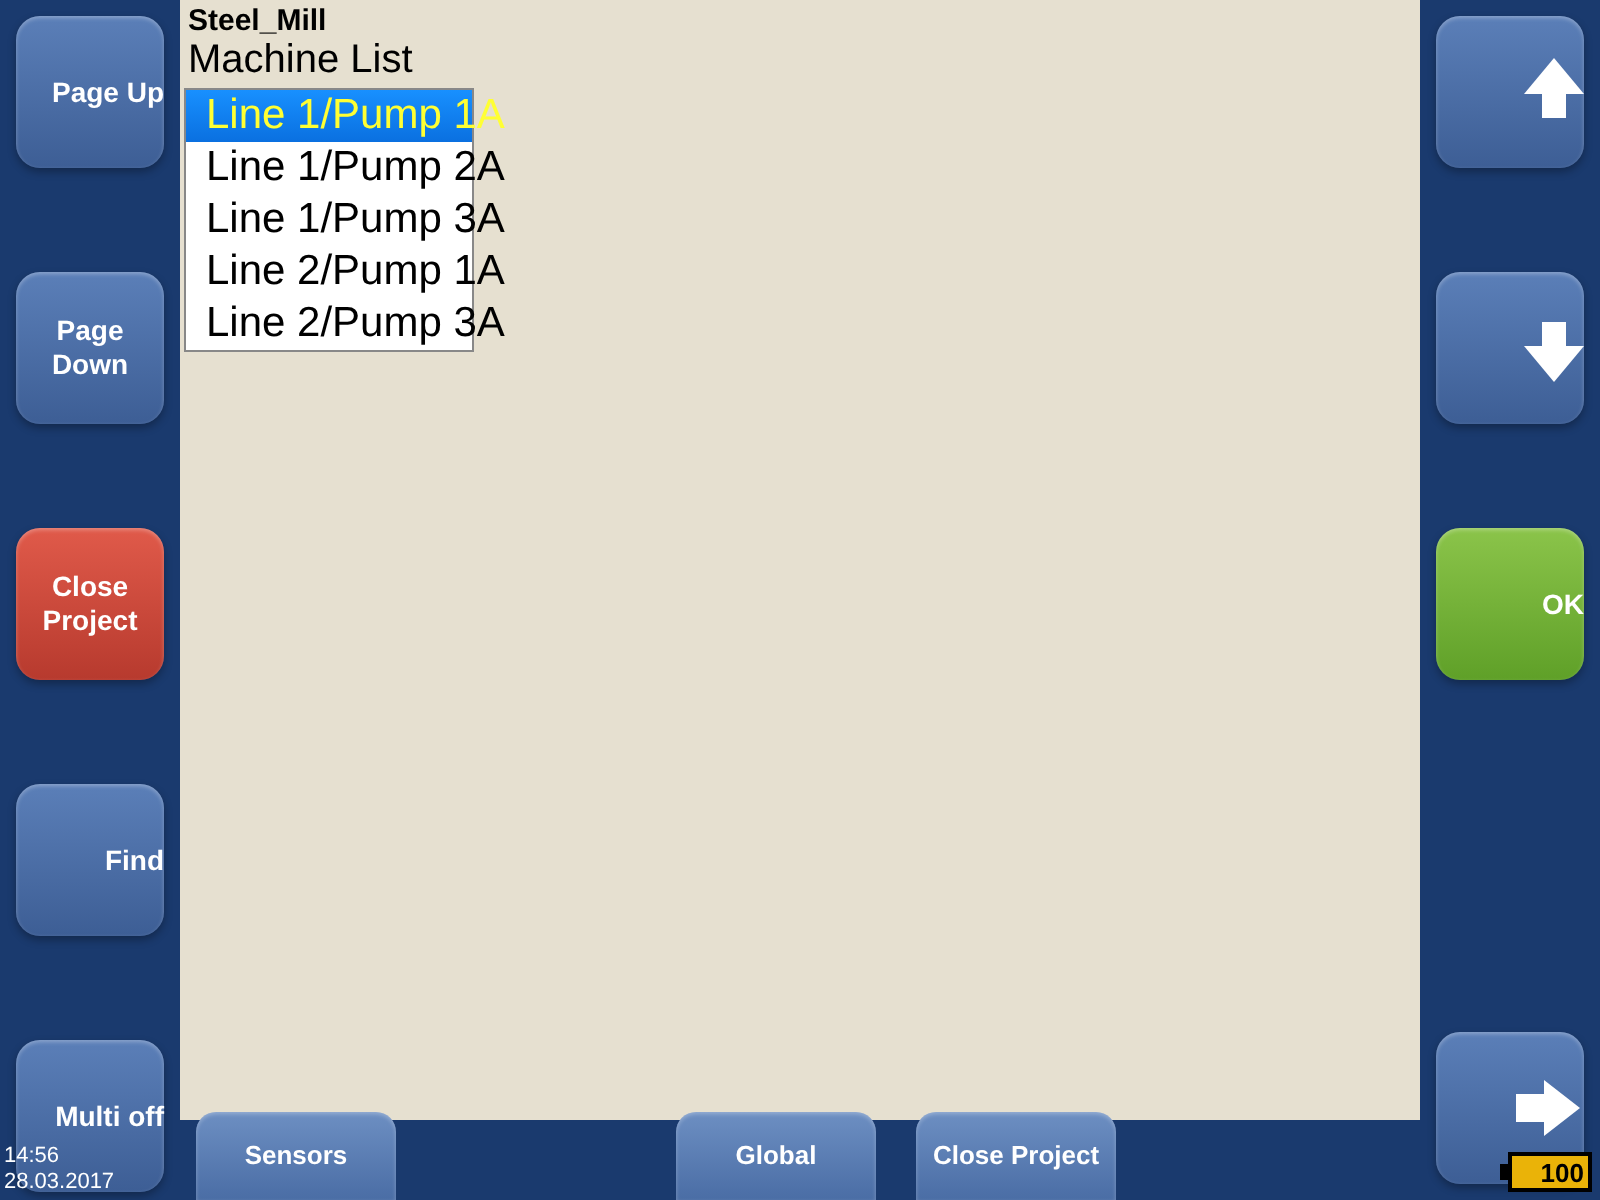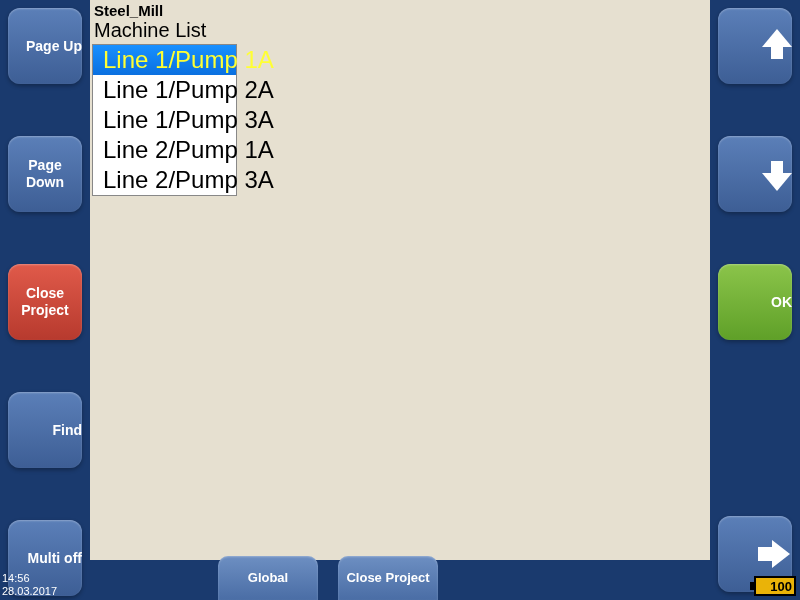--- a/index.html
+++ b/index.html
@@ -55,21 +55,21 @@
   .project-title {
     font-size: 15px; font-weight: bold; color: #000; padding: 2px 4px 0 4px;
   }
   .list-label {
     font-size: 20px; color: #000; padding: 0 4px 2px 4px;
   }
   .machine-list {
     background: #fff; border: 1px solid #888; width: 145px; margin-left: 2px;
   }
   .machine-list .row {
-    font-size: 24px; padding: 1px 10px; color: #000; cursor: pointer; white-space: nowrap;
+    font-size: 21px; padding: 1px 10px; color: #000; cursor: pointer; white-space: nowrap;
   }
   .machine-list .row.selected {
     background: #0a84ff; background: linear-gradient(to bottom, #1890ff, #0a70e0);
     color: #ffff33;
   }
 
   .bottom-btn {
     width: 100px; height: 44px;
     background: linear-gradient(to bottom, #6d8fc2, #4a6da5);
     border-radius: 10px 10px 0 0;
@@ -145,20 +145,23 @@
   <div class="machine-list" id="mlist">
       <div class="row selected">Line 1/Pump 1A</div>
       <div class="row">Line 1/Pump 2A</div>
       <div class="row">Line 1/Pump 3A</div>
       <div class="row">Line 2/Pump 1A</div>
       <div class="row">Line 2/Pump 3A</div>
     </div>
 </div>
 
 <div class="bottom-row">
+  <div class="bottom-btn">
+      <span>Sensors</span>
+    </div>
   <div class="bottom-spacer"></div>
   <div class="bottom-btn">
       <span>Global</span>
     </div>
   <div class="bottom-btn">
       <span>Close Project</span>
     </div>
 </div>
 
 <div class="time-block">

